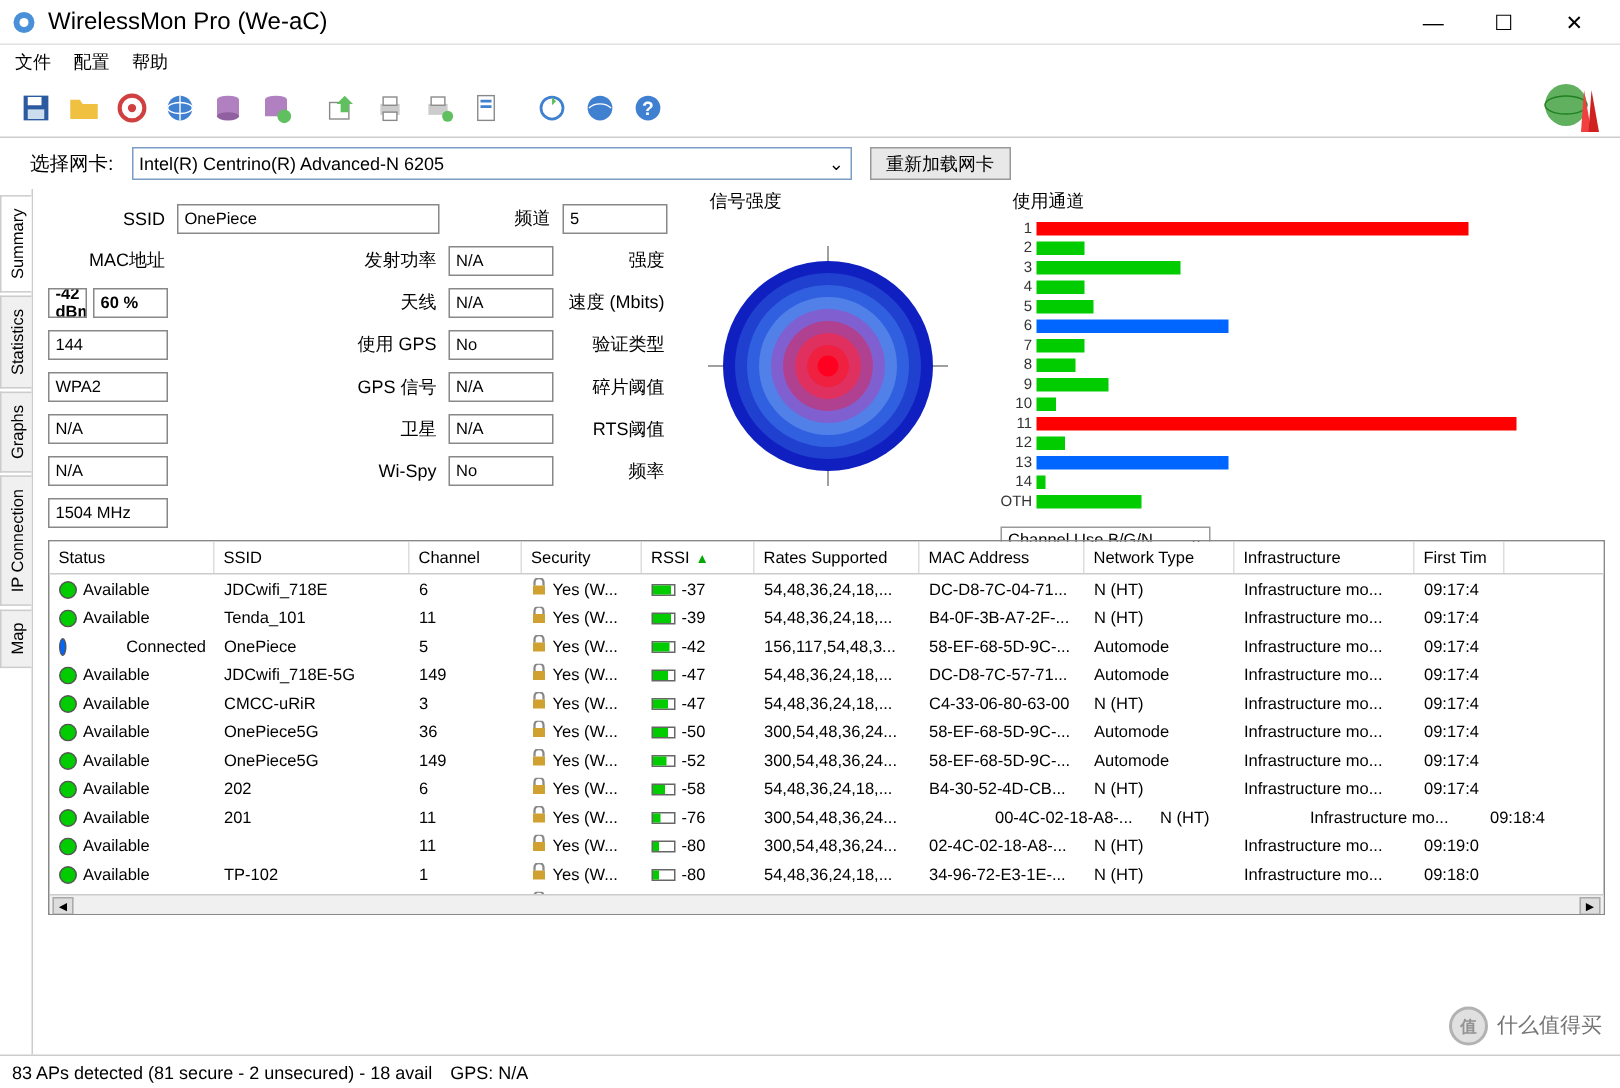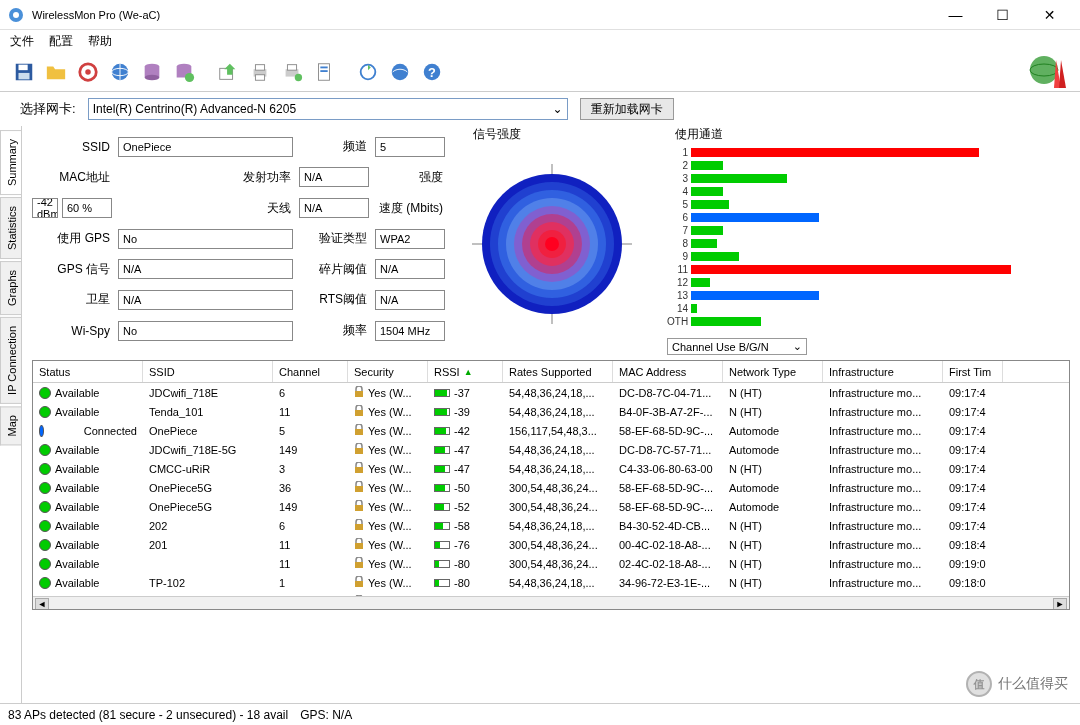--- a/index.html
+++ b/index.html
@@ -1,19 +1,19 @@
 <!DOCTYPE html>
 <html><head>
 <meta charset="utf-8">
 <style>
 * { box-sizing: border-box; margin: 0; padding: 0; }
 body { font-family: "Microsoft YaHei", "Segoe UI", Tahoma, sans-serif; font-size: 12px; background: #fff; width: 1080px; height: 725px; overflow: hidden; position: relative; }
 .titlebar { height: 30px; background: #fff; display: flex; align-items: center; padding: 0 8px; border-bottom: 1px solid #e0e0e0; }
 .titlebar .app-icon { width: 16px; height: 16px; margin-right: 8px; }
-.titlebar .title { flex: 1; font-size: 11px; color: #000; }
+.titlebar .title { flex: 1; font-size: 16px; color: #000; }
 .titlebar .win-controls { display: flex; gap: 2px; }
 .titlebar .win-btn { width: 45px; height: 28px; display: flex; align-items: center; justify-content: center; font-size: 14px; cursor: default; }
 .menubar { height: 22px; display: flex; align-items: center; padding: 0 10px; gap: 15px; font-size: 12px; }
 .menubar span { cursor: default; }
 .toolbar { height: 40px; display: flex; align-items: center; padding: 4px 10px; gap: 4px; border-bottom: 1px solid #ccc; position:relative;}
 .tool-icon { width: 28px; height: 28px; display: flex; align-items: center; justify-content: center; border-radius: 2px; }
 .tool-icon svg { width: 22px; height: 22px; }
 .globe-icon { position:absolute; right:12px; top:-2px;}
 .nic-row { display: flex; align-items: center; padding: 6px 20px; gap: 12px; }
 .nic-row label { font-size: 13px; }
@@ -200,28 +200,29 @@
         <div class="lbl">SSID</div>
         <div class="val">OnePiece</div>
         <div class="lbl">频道</div>
         <div class="val">5</div>
 
         <div class="lbl">MAC地址</div>
         <div class="lbl">发射功率</div>
         <div class="val">N/A</div>
 
         <div class="lbl">强度</div>
-        <div style="display:flex;gap:4px;">
+        <div style="display:flex;gap:4px;font-weight:bold;">
           <div class="val" style="flex:1">-42 dBm</div>
           <div class="val" style="width:50px">60 %</div>
         </div>
         <div class="lbl">天线</div>
         <div class="val">N/A</div>
 
         <div class="lbl">速度 (Mbits)</div>
+        <div class="val">144</div>
         <div class="lbl">使用 GPS</div>
         <div class="val">No</div>
 
         <div class="lbl">验证类型</div>
         <div class="val">WPA2</div>
         <div class="lbl">GPS 信号</div>
         <div class="val">N/A</div>
 
         <div class="lbl">碎片阈值</div>
         <div class="val">N/A</div>
@@ -289,20 +290,24 @@
             </div>
             <div class="ch-row">
               <div class="ch-lbl">8</div>
               <div class="ch-bar" style="width: 25.6px; background: rgb(0, 204, 0);"></div>
             </div>
             <div class="ch-row">
               <div class="ch-lbl">9</div>
               <div class="ch-bar" style="width: 48px; background: rgb(0, 204, 0);"></div>
             </div>
             <div class="ch-row">
+              <div class="ch-lbl">10</div>
+              <div class="ch-bar" style="width: 12.8px; background: rgb(0, 204, 0);"></div>
+            </div>
+            <div class="ch-row">
               <div class="ch-lbl">11</div>
               <div class="ch-bar" style="width: 320px; background: rgb(255, 0, 0);"></div>
             </div>
             <div class="ch-row">
               <div class="ch-lbl">12</div>
               <div class="ch-bar" style="width: 19.2px; background: rgb(0, 204, 0);"></div>
             </div>
             <div class="ch-row">
               <div class="ch-lbl">13</div>
               <div class="ch-bar" style="width: 128px; background: rgb(0, 102, 255);"></div>
@@ -559,21 +564,21 @@
                 </svg></span>
               <span>Yes (W...</span>
             </div>
             <div class="td" style="width: 75px;">
               <span class="rssi-bar">
                 <div class="fill" style="width: 33.6%;"></div>
               </span>
               <span>-76</span>
             </div>
             <div class="td" style="width: 110px;">300,54,48,36,24...</div>
-            <div class="td" style="width: 110px;">00-4C-02-18-A8-...</div>
+            <div class="td" style="width: 110px; margin-left: 44px;">00-4C-02-18-A8-...</div>
             <div class="td" style="width: 100px;">N (HT)</div>
             <div class="td" style="width: 120px;">Infrastructure mo...</div>
             <div class="td" style="width: 60px;">09:18:4</div>
           </div>
           <div class="trow">
             <div class="td" style="width: 110px;">
               <span class="status-dot" style="background: rgb(0, 204, 0);"></span>
               <span>Available</span>
             </div>
             <div class="td" style="width: 130px;"></div>

